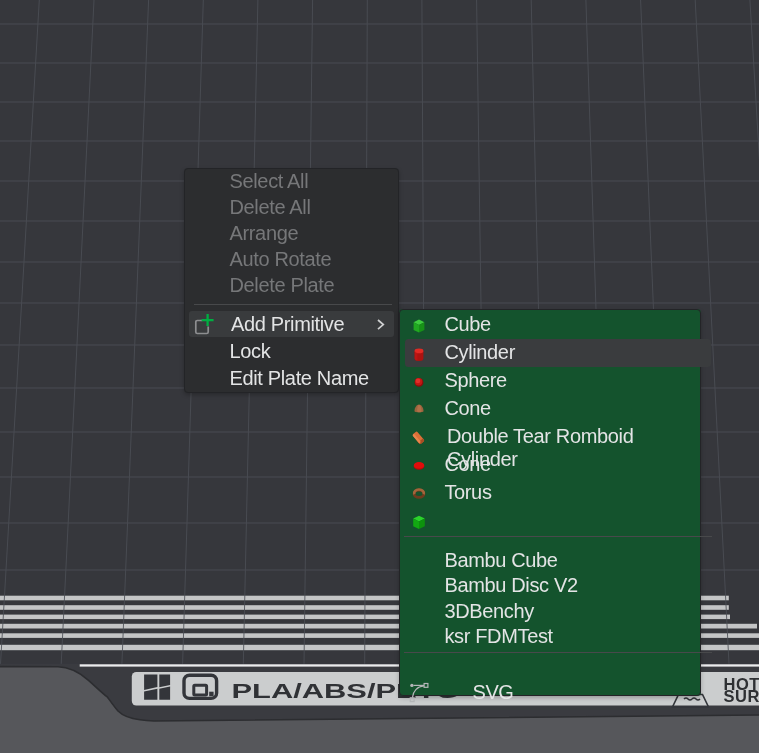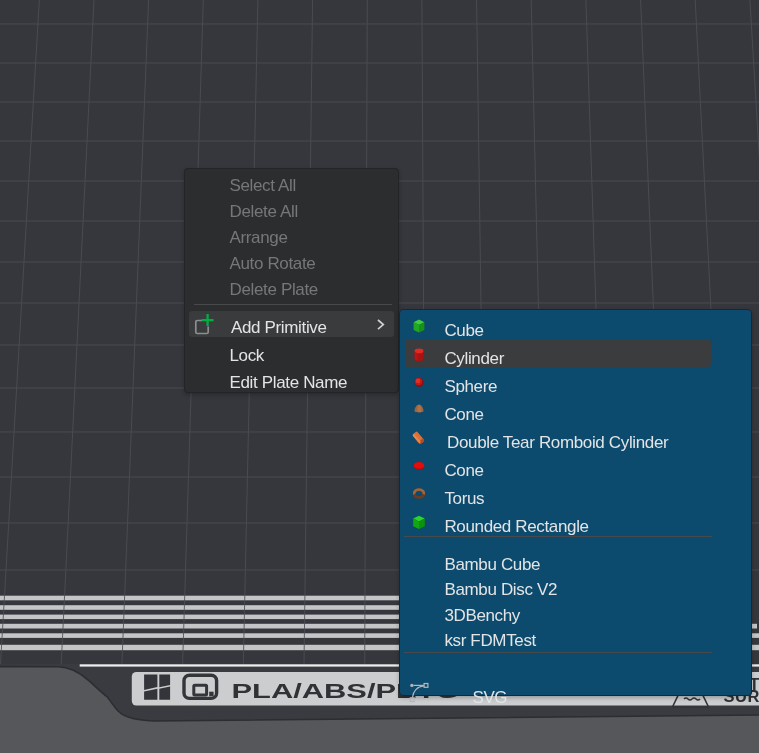--- a/index.html
+++ b/index.html
@@ -1,18 +1,18 @@
 <!DOCTYPE html>
 <html><head>
 <meta charset="utf-8">
 <style>
 html,body{margin:0;padding:0;}
 body{width:759px;height:753px;overflow:hidden;position:relative;background:#36373c;font-family:"Liberation Sans",sans-serif;}
 .menu{position:absolute;border-radius:4px;background:#2c2d2f;outline:1px solid #232427;outline-offset:-1px;box-shadow:0 2px 4px rgba(0,0,0,0.25);}
-.row{position:absolute;left:0;width:100%;display:flex;align-items:flex-end;font-size:17px;letter-spacing:-0.35px;color:#e3e4e5;}
+.row{position:absolute;left:0;width:100%;display:flex;align-items:flex-start;font-size:20px;letter-spacing:-0.35px;color:#e3e4e5;}
 .row span{position:relative;top:1.5px;}
 .dis{color:#767779;}
 .hl{position:absolute;background:#393b3d;border-radius:3px;}
 .sep{position:absolute;height:1px;background:#48494b;}
 </style>
 </head>
 <body>
 <svg width="759" height="753" style="position:absolute;left:0;top:0">
 <rect x="0" y="0" width="759" height="753" fill="#36373c"></rect>
 
@@ -119,21 +119,21 @@
       </svg>
 </div>
 <div class="row" style="top:170.5px;height:26px;">
       <span style="margin-left:45.5px">Lock</span>
     </div>
 <div class="row" style="top:197.3px;height:26px;">
       <span style="margin-left:45.5px">Edit Plate Name</span>
     </div>
 </div>
 
-<div class="menu" style="left:399px;top:309px;width:353px;height:387px;background:#0c4a6e;">
+<div class="menu" style="left:399px;top:309px;width:302px;height:387px;background:#14532d;">
 <div class="hl" style="left:6px;top:30.2px;width:306.3px;height:27.4px;background:#3a3c3e;border-radius:3.5px;"></div>
 <div class="row" style="top:2.5px;height:28px;">
 <svg style="position:absolute;left:13px;top:7px" width="14" height="15" viewBox="0 0 14 15">
         <path d="M7,0.5 L12.4,3.2 L7,5.9 L1.6,3.2 Z" fill="#3ecb3e"></path>
         <path d="M1.6,3.2 L7,5.9 L7,13.6 L1.6,10.9 Z" fill="#21a821"></path>
         <path d="M12.4,3.2 L7,5.9 L7,13.6 L12.4,10.9 Z" fill="#179217"></path>
       </svg>
 <span style="margin-left:45.4px">Cube</span>
     </div>
 <div class="row" style="top:58.5px;height:28px;">
@@ -182,21 +182,20 @@
         <path d="M2.3,6.3 A4.9,3.7 0 1 1 11.7,6.3" fill="none" stroke="#a2653c" stroke-width="2.6"></path>
       </svg>
 <span style="margin-left:45.4px">Torus</span>
     </div>
 <div class="row" style="top:198.5px;height:28px;">
 <svg style="position:absolute;left:13px;top:7px" width="14" height="15" viewBox="0 0 14 15">
         <path d="M7,0.8 L12.8,3.6 L7,6.4 L1.2,3.6 Z" fill="#2bd32b"></path>
         <path d="M1.2,3.6 L7,6.4 L7,14 L1.2,11.2 Z" fill="#12a812"></path>
         <path d="M12.8,3.6 L7,6.4 L7,14 L12.8,11.2 Z" fill="#0d920d"></path>
       </svg>
-<span style="margin-left:45.4px">Rounded Rectangle</span>
     </div>
 <div class="sep" style="left:5px;top:227.4px;width:308px;"></div>
 <div class="row" style="top:238.2px;height:26px;">
       <span style="margin-left:45.4px">Bambu Cube</span>
     </div>
 <div class="row" style="top:263.6px;height:26px;">
       <span style="margin-left:45.4px">Bambu Disc V2</span>
     </div>
 <div class="row" style="top:289px;height:26px;">
       <span style="margin-left:45.4px">3DBenchy</span>

